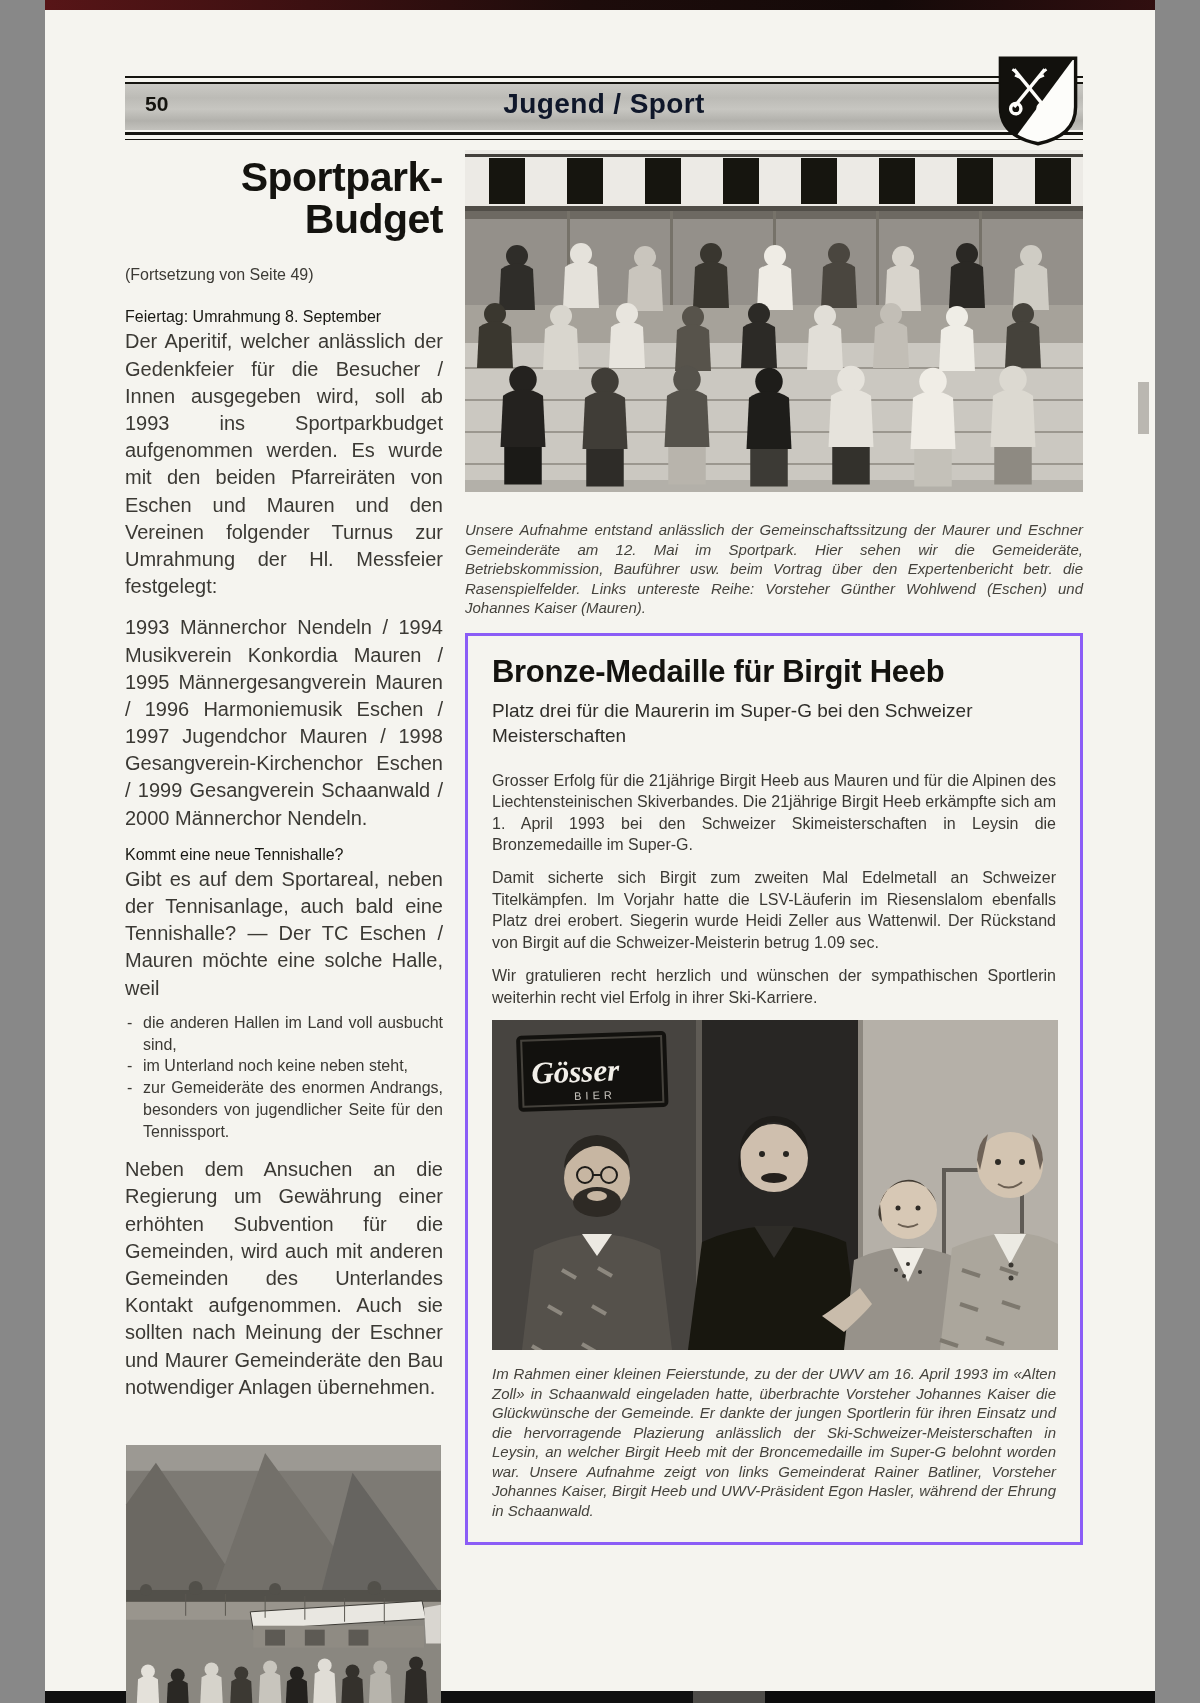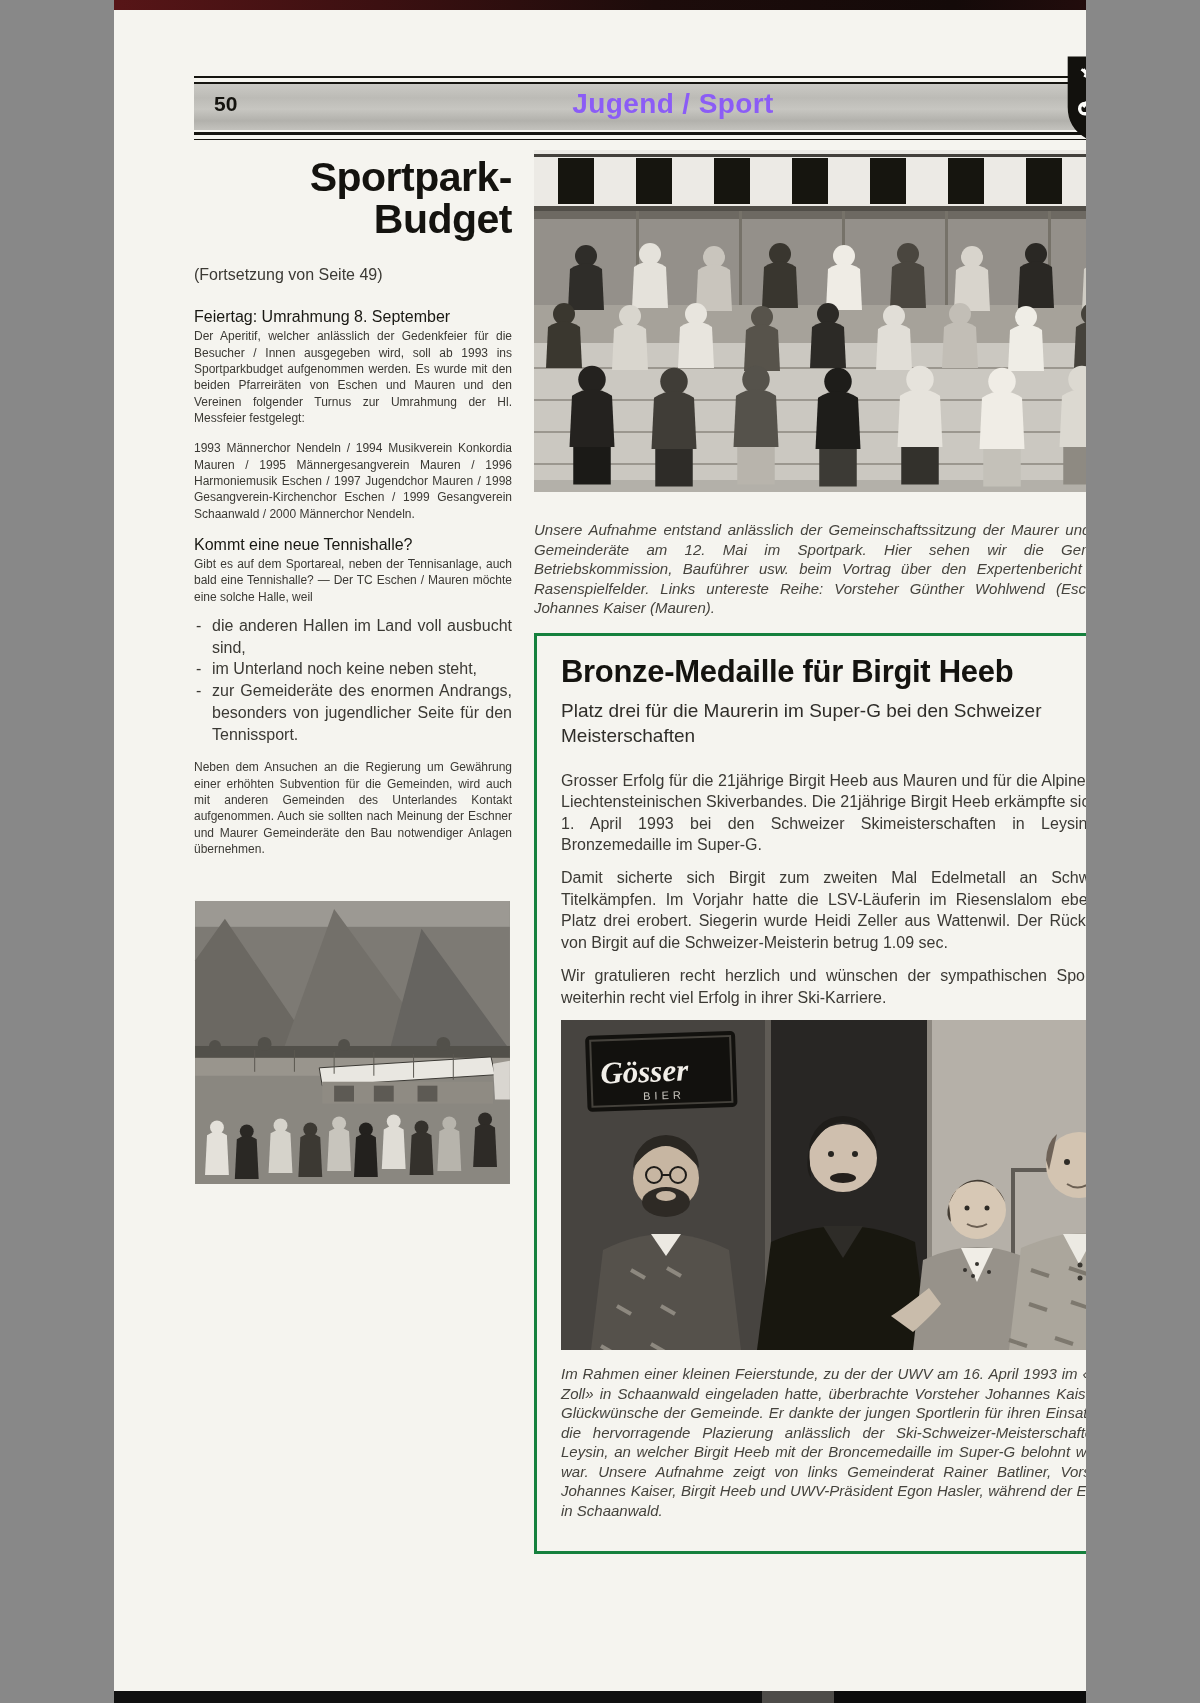--- a/index.html
+++ b/index.html
@@ -1,56 +1,56 @@
 <!DOCTYPE html>
 <html><head>
 <meta charset="utf-8">
 <style>
   html,body{margin:0;padding:0;background:#888;}
   .page{
-    position:relative;width:972px;height:1703px;margin:0 auto;
+    position:relative;width:1110px;height:1703px;margin:0 auto;
     background:#f5f4ef;overflow:hidden;
     font-family:"Liberation Sans",sans-serif;color:#3b3934;
   }
   
   .artifact-top{position:absolute;top:0;left:0;width:1200px;height:10px;
     background:linear-gradient(90deg,#571517 0%,#3c1011 22%,#1d0c0b 45%,#140a09 70%,#3a1012 100%);}
   .artifact-bottom{position:absolute;top:1691px;left:0;width:1200px;height:12px;
     background:linear-gradient(90deg,#101010 0 54%,#4e4c49 54% 60%,#0c0c0c 60% 100%);}
   .artifact-right{position:absolute;top:382px;left:1093px;width:11px;height:52px;background:#bab7b1;}
   
   .rule-top{position:absolute;left:80px;top:76px;width:958px;height:4px;
     border-top:2px solid #15140f;border-bottom:2px solid #15140f;}
   .header-band{position:absolute;left:80px;top:84px;width:958px;height:46px;
     background:linear-gradient(180deg,#cac9c4 0%,#bcbbb6 30%,#c7c6c1 55%,#b2b1ac 80%,#c3c2bd 100%);}
   .rule-bottom{position:absolute;left:80px;top:132px;width:958px;height:4px;
     border-top:3px solid #15140f;border-bottom:1px solid #15140f;}
   .page-number{position:absolute;left:100px;top:92px;font-size:21px;font-weight:bold;color:#15140f;}
   .section-title{position:absolute;left:80px;top:88px;width:958px;text-align:center;
-    font-size:28px;font-weight:800;letter-spacing:.4px;color:#8b5cf6;}
+    font-size:28px;font-weight:800;letter-spacing:.4px;color:#0f172a;}
   .crest{position:absolute;left:948px;top:54px;width:90px;height:94px;}
   
   .left-col{position:absolute;left:80px;top:156px;width:318px;}
   .right-col{position:absolute;left:420px;top:150px;width:618px;}
   .left-title{font-size:41px;line-height:1.03;letter-spacing:-.5px;margin:0 0 26px;
     font-weight:700;color:#14130f;text-align:right;}
   .continuation{font-size:16px;margin:0 0 24px;color:#3c3a35;}
   .sub-head{font-size:16px;font-weight:400;margin:0 0 2px;color:#181712;}
-  .body-p{font-size:12px;line-height:1.36;text-align:justify;margin:0 0 14px;}
+  .body-p{font-size:20px;line-height:1.36;text-align:justify;margin:0 0 14px;}
   .dashlist{margin:2px 0 14px;padding:0;list-style:none;}
   .dashlist li{position:relative;padding-left:18px;font-size:16px;line-height:1.36;text-align:justify;margin:0;}
   .dashlist li::before{content:"-";position:absolute;left:2px;}
   .caption{font-style:italic;font-size:15px;line-height:1.3;color:#45433d;
     margin-top:15px;text-align:justify;}
   .photo{display:block;}
   .photo-left{width:317px;height:283px;margin-top:44px;}
   .photo-top{width:618px;height:342px;}
   .caption-top{margin-top:28px;}
   
-  .article-box{border:3px solid #15803d;padding:14px 24px 16px;}
+  .article-box{border:3px solid #8b5cf6;padding:14px 24px 7px;}
   .box-title{font-size:31px;font-weight:800;letter-spacing:-.3px;margin:4px 0 8px;color:#14130f;}
   .box-sub{font-size:19px;line-height:1.32;margin:0 0 22px;color:#2f2d29;}
   .box-p{font-size:16px;line-height:1.34;text-align:justify;margin:0 0 12px;}
   .photo-box{width:566px;height:330px;margin-top:8px;}
   .caption-box{margin-top:14px;}
 </style>
 </head>
 <body>
 
 <div class="page">

